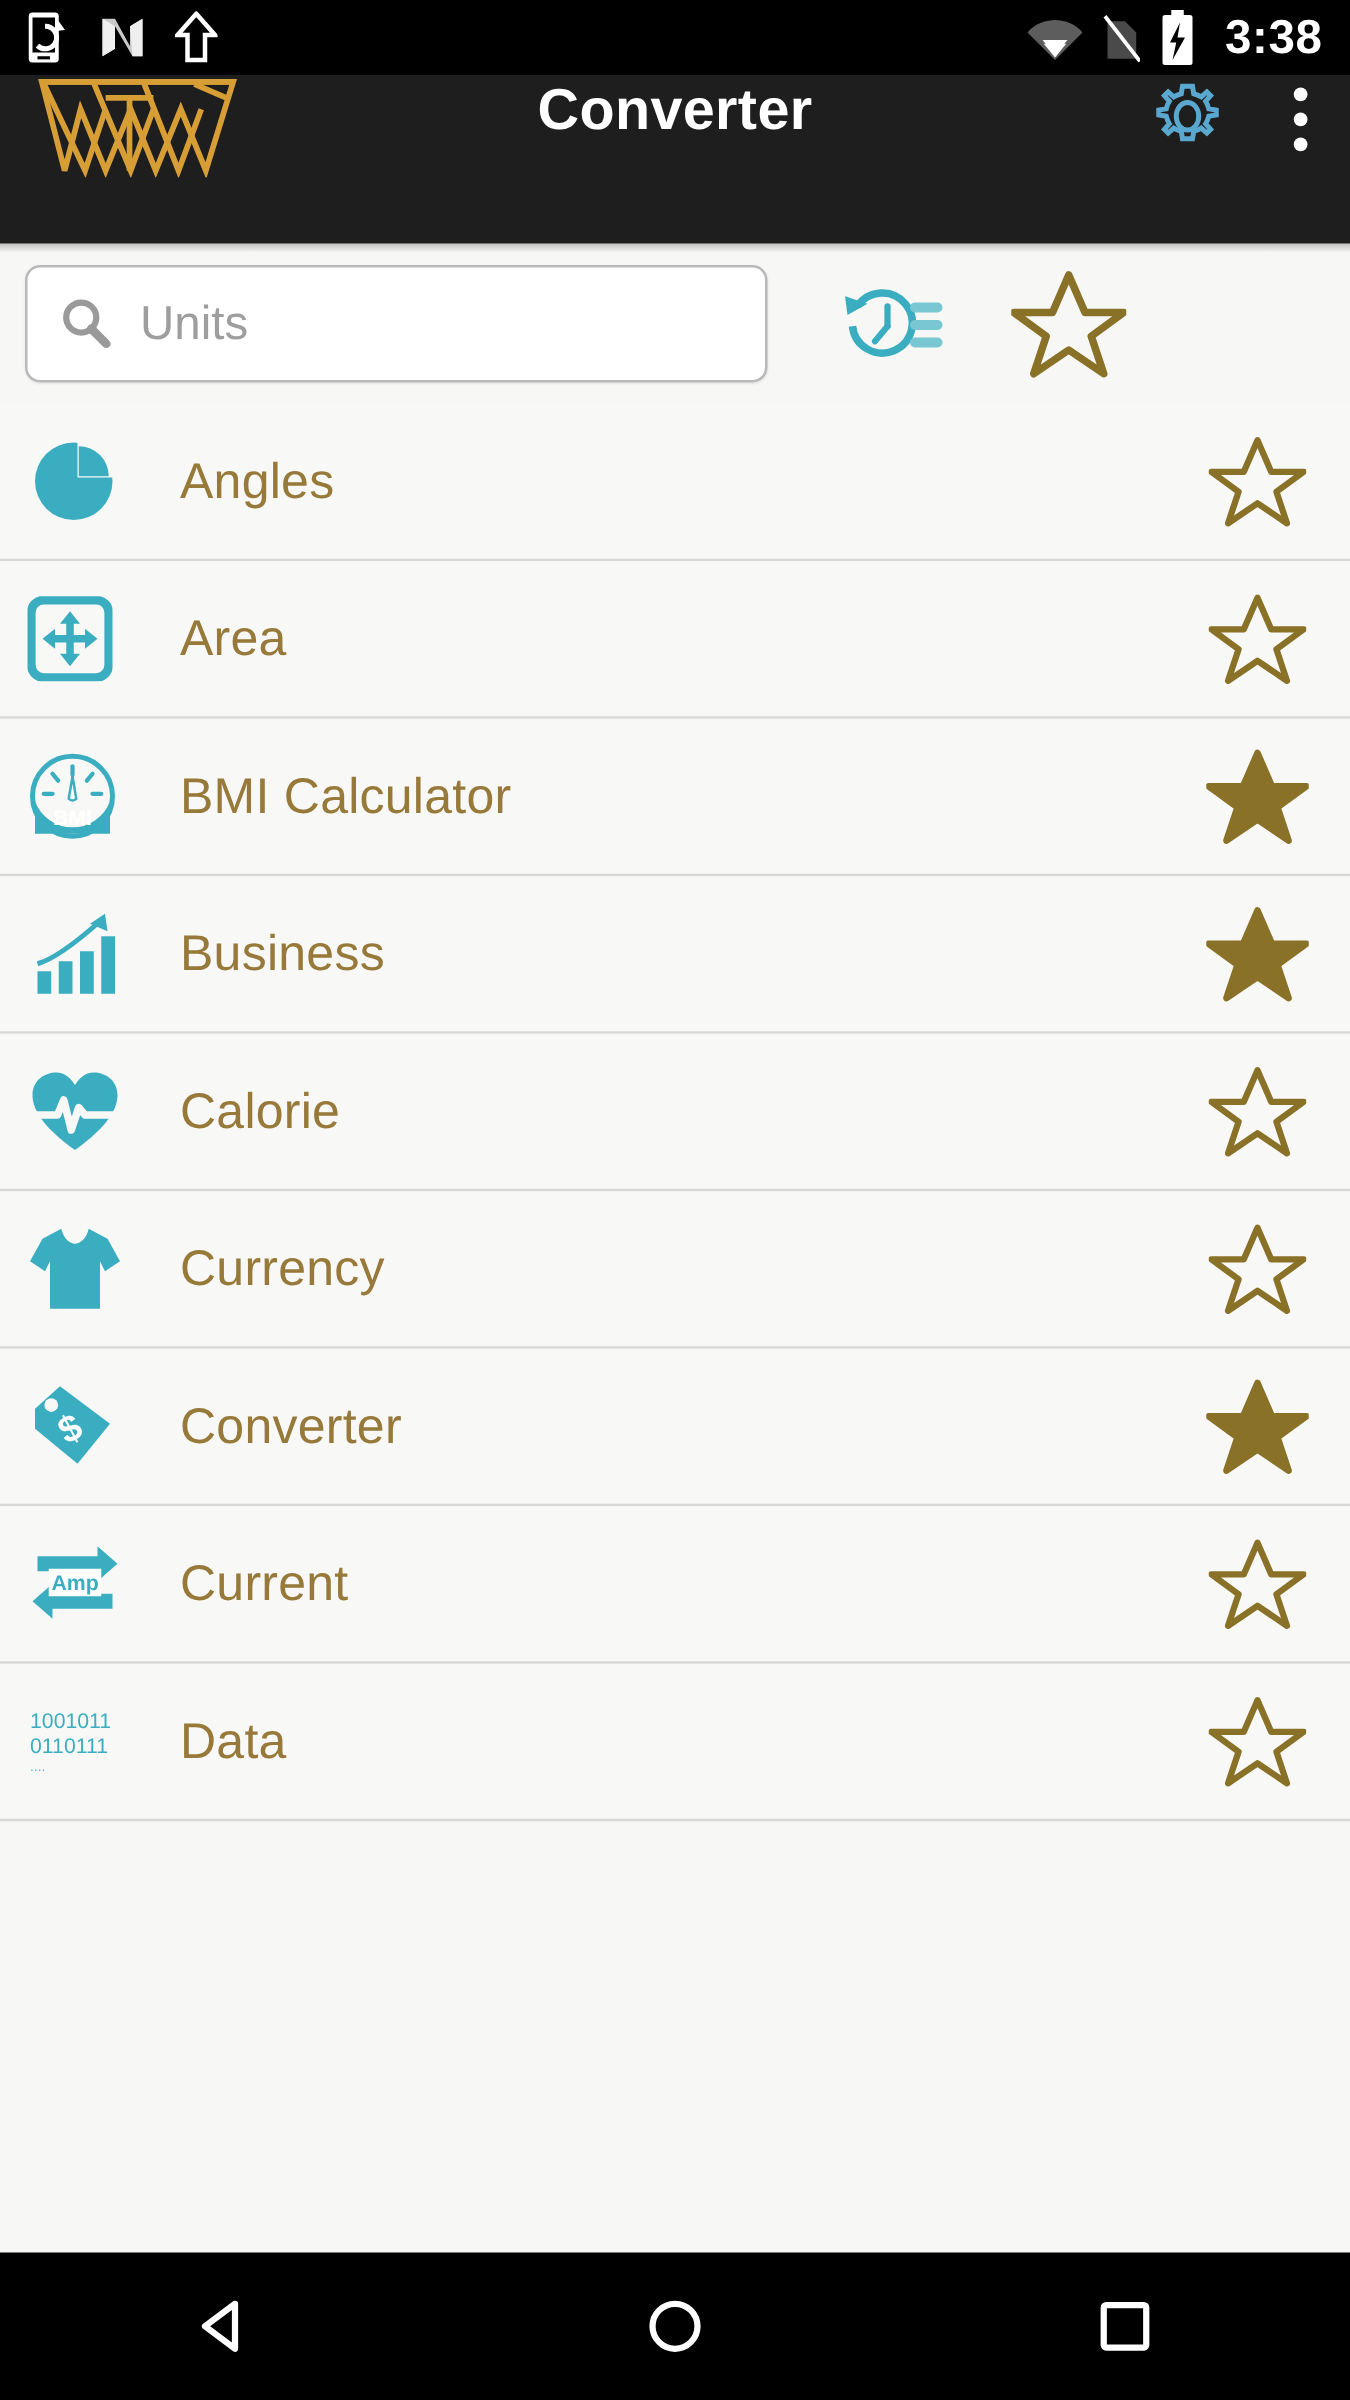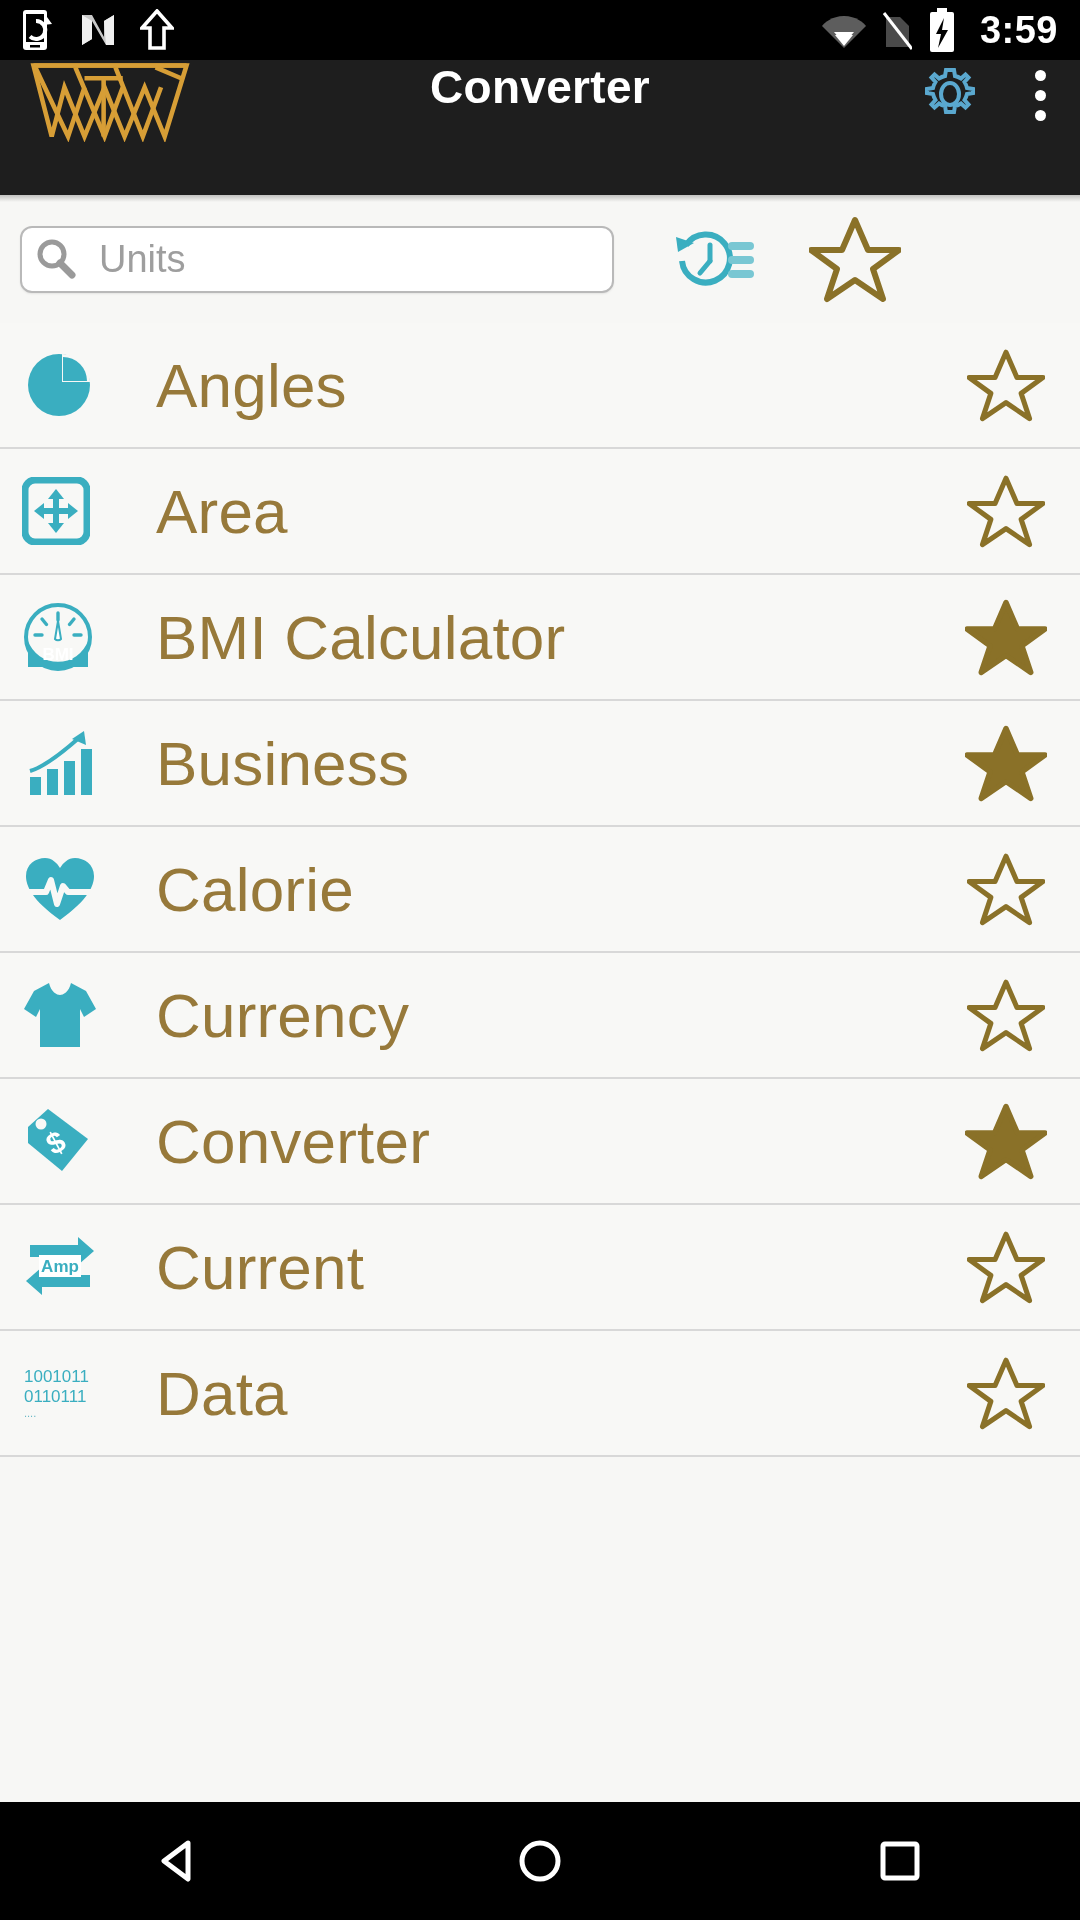--- a/index.html
+++ b/index.html
@@ -39,23 +39,23 @@
   
   .searchrow {
     height: 128px; background: #f7f7f5; display: flex; align-items: center;
     padding: 0 20px; position: relative;
   }
   .searchrow:before {
     content: ""; position: absolute; top: 0; left: 0; right: 0; height: 7px;
     background: linear-gradient(to bottom, rgba(0,0,0,0.22), rgba(0,0,0,0));
   }
   .searchbox {
-    width: 594px; height: 67px; background: #ffffff;
+    width: 594px; height: 94px; background: #ffffff;
     border: 2px solid #b9b9b9; border-radius: 12px;
-    display: flex; align-items: center; padding: 0 11px;
+    display: flex; align-items: center; padding: 0 24px;
     box-shadow: 0 1px 2px rgba(0,0,0,0.08);
   }
   .searchbox .mag { width: 44px; height: 44px; flex: 0 0 auto; }
   .searchbox input {
     border: 0; outline: 0; background: transparent; margin-left: 22px;
     font-family: "Liberation Sans", sans-serif; font-size: 38px; color: #3a3a3a;
     width: 100%;
   }
   .searchbox input::placeholder { color: #9e9e9e; }
   .hist-btn { width: 110px; height: 110px; margin-left: 46px; display: flex; align-items: center; justify-content: center; }
@@ -63,21 +63,21 @@
 
   
   .list { background: #f7f7f5; }
   .row {
     height: 126px; display: flex; align-items: center;
     border-bottom: 2px solid #d8d8d8; background: #f8f8f6;
     padding: 0 22px;
   }
   .row-icon { width: 96px; height: 96px; flex: 0 0 auto; display: flex; align-items: center; justify-content: flex-start; }
   .row-label {
-    margin-left: 38px; font-size: 62px; color: #97793a; letter-spacing: 0.2px;
+    margin-left: 26px; font-size: 40px; color: #97793a; letter-spacing: 0.2px;
     white-space: nowrap;
   }
   .row-star { margin-left: auto; width: 104px; height: 104px; display: flex; align-items: center; justify-content: center; }
 
   
   .navbar {
     position: absolute; left: 0; bottom: 0; width: 1080px; height: 118px;
     background: #000; display: flex; align-items: center; justify-content: space-around;
   }
   .navbar .nb { width: 150px; height: 118px; display: flex; align-items: center; justify-content: center; }
@@ -113,21 +113,21 @@
       </svg>
       <svg width="30" height="42" viewBox="0 0 30 42">
         <path d="M4 8 L18 8 L27 17 L27 38 L4 38 Z" fill="#4a4a4a"></path>
         <line x1="2" y1="4" x2="30" y2="40" stroke="#ffffff" stroke-width="3"></line>
       </svg>
       <svg width="28" height="44" viewBox="0 0 28 44">
         <rect x="9" y="0" width="10" height="5" fill="#fff"></rect>
         <rect x="2" y="4" width="24" height="40" rx="2" fill="#fff"></rect>
         <path d="M16 10 L8 26 L13 26 L10 40 L20 22 L14 22 Z" fill="#000"></path>
       </svg>
-      <span class="sb-time">3:59</span>
+      <span class="sb-time">3:38</span>
     </div>
   </div>
 
   <div class="appbar">
     <svg class="logo" viewBox="0 0 180 90">
       <g fill="none" stroke="#d79e36" stroke-width="5">
         <path d="M6 6 L174 6 L150 84 L128 30 L106 84 L84 30 L62 84 L40 30 L26 84 Z" fill="none"></path>
       </g>
       <g stroke="#d79e36" stroke-width="5" fill="none">
         <line x1="6" y1="6" x2="174" y2="6"></line>

